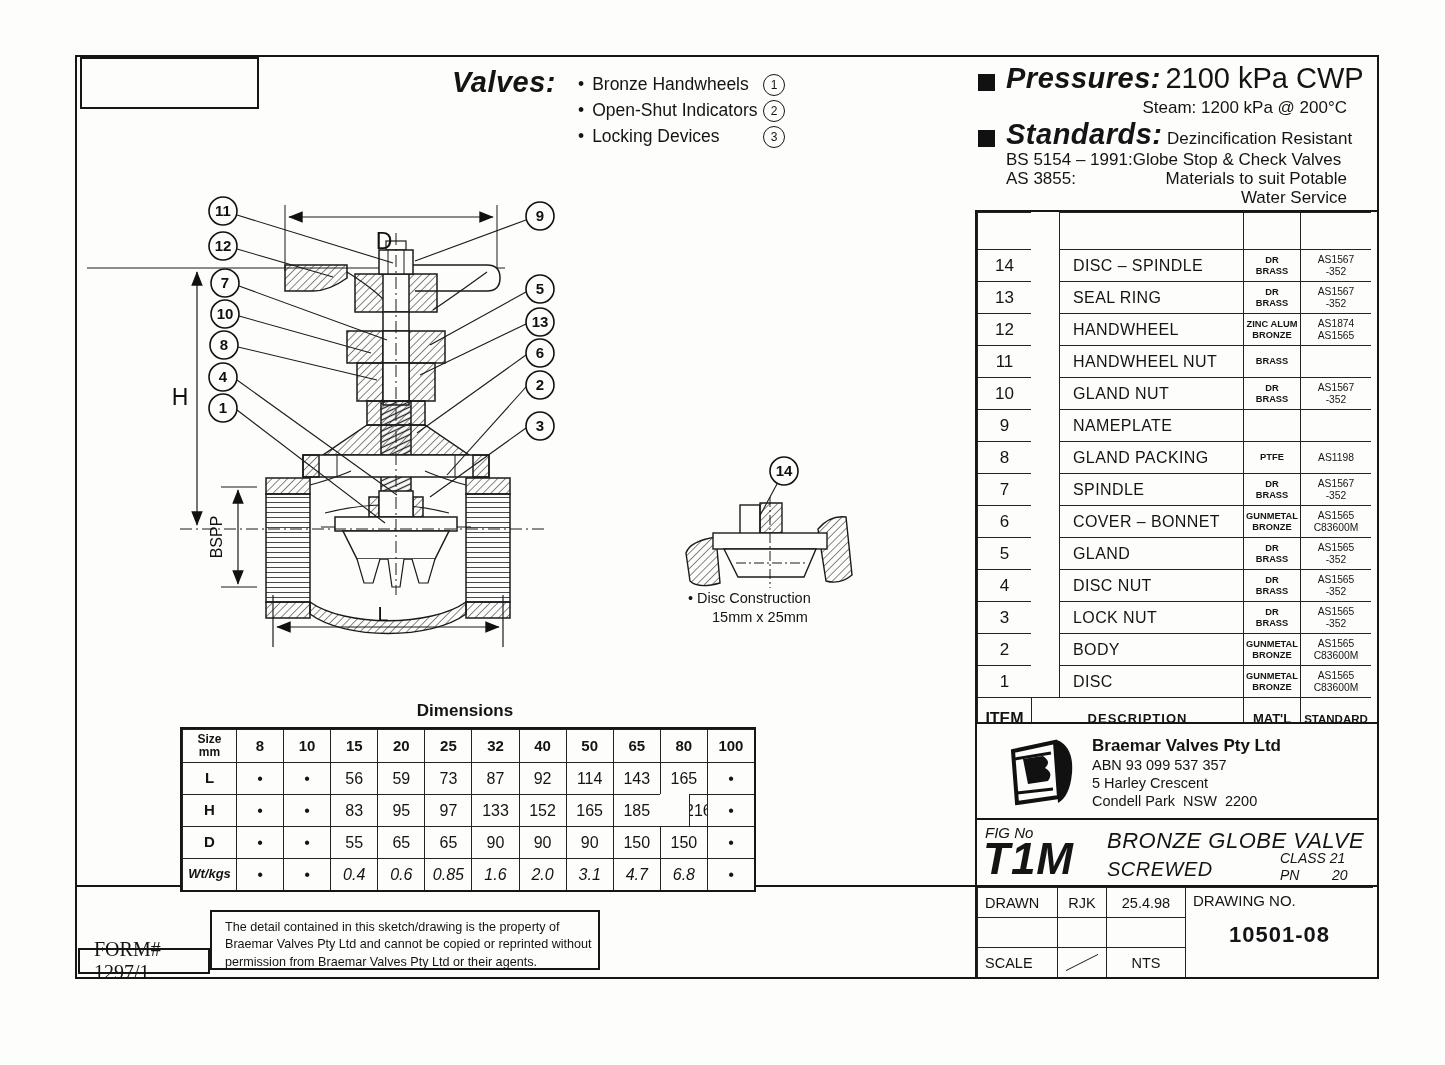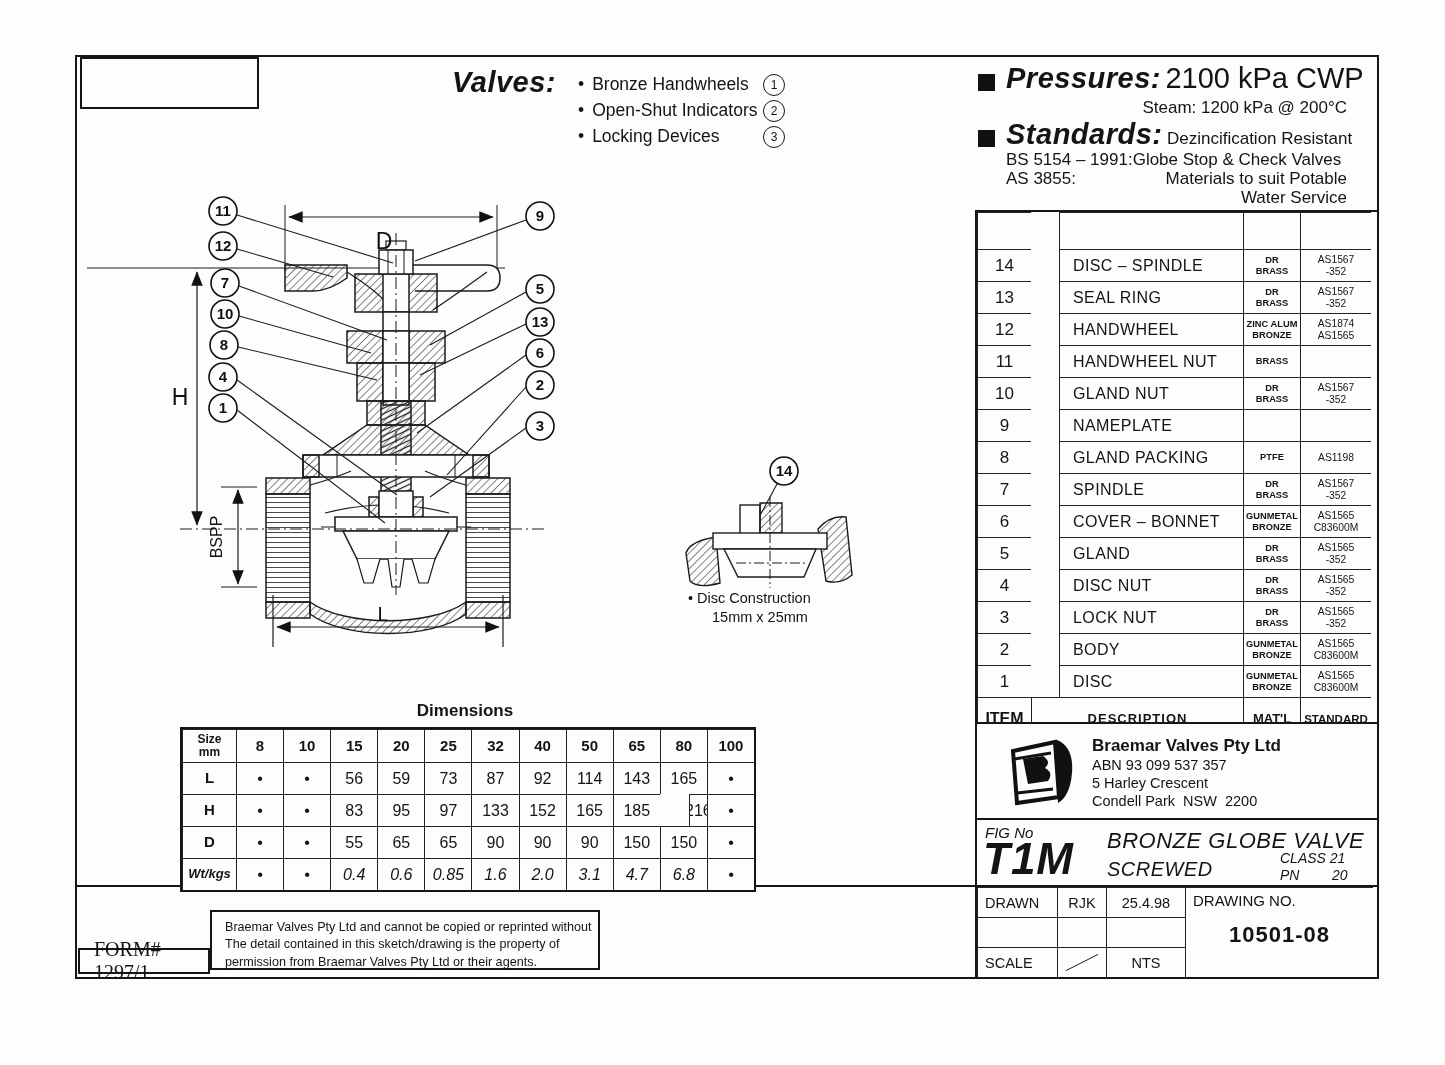--- a/index.html
+++ b/index.html
@@ -746,19 +746,19 @@
     <div class="tcell"></div>
     <div class="tcell"></div>
     <div class="tcell">SCALE</div>
     <div class="tcell center">
         <div class="slash"></div>
       </div>
     <div class="tcell center">NTS</div>
   </div>
 
   <div class="abs box disclaimer">
+    <div>The detail contained in this sketch/drawing is the property of</div>
     <div>Braemar Valves Pty Ltd and cannot be copied or reprinted without</div>
-    <div>The detail contained in this sketch/drawing is the property of</div>
     <div>permission from Braemar Valves Pty Ltd or their agents.</div>
   </div>
   <div class="abs box formno">FORM# 1297/1</div>
 
 </div>
 
 </body></html>

